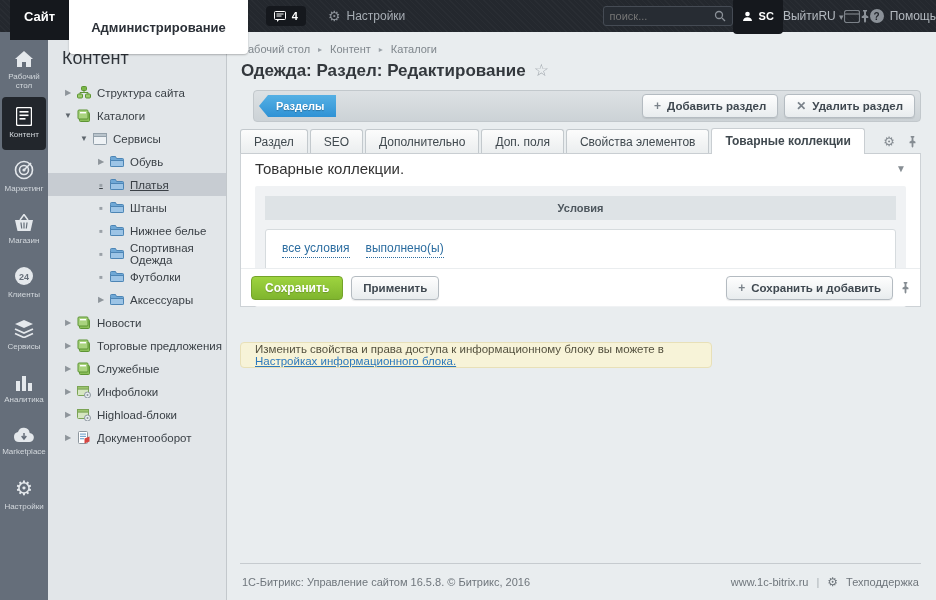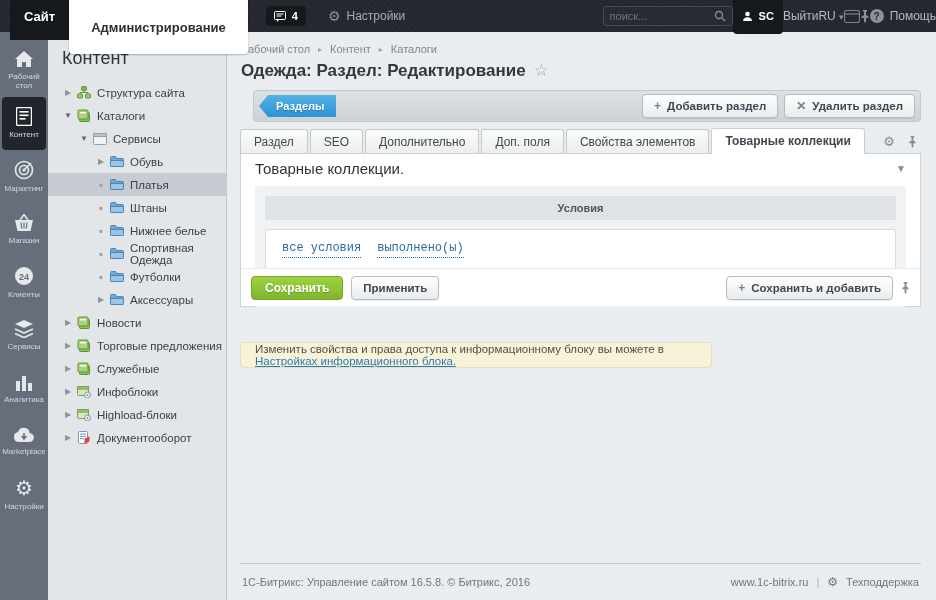--- a/index.html
+++ b/index.html
@@ -41,21 +41,21 @@
   .rail-item.active{background:#22262c;}
   .rail-item .lbl{font-size:8px;color:#d3d8dd;text-align:center;line-height:1.15;}
   .rail-item svg{display:block;}
   .rail-gear{font-size:20px;color:#e4e8ec;line-height:1;}
 
   
   .tree{position:absolute;left:48px;top:32px;width:179px;height:568px;background:#e2e6e9;
     border-right:1px solid #c3c8cc;z-index:30;}
   .tree-heading{font-size:18px;color:#2f343a;padding:16px 0 12px 14px;}
   .tree-item{display:flex;align-items:center;height:23px;font-size:11.5px;color:#3a4046;cursor:pointer;}
-  .tree-item.sel{background:#c7ccd2;}
+  .tree-item.sel{background:#c7ccd2;text-decoration:underline;}
   .tw{width:12px;text-align:center;flex:none;}
   .arr-r{font-size:8px;color:#8e959b;}
   .arr-d{font-size:8px;color:#5e666d;}
   .dot{font-size:6px;color:#9aa1a7;}
   .ti{width:16px;height:14px;flex:none;margin:0 5px 0 2px;display:flex;align-items:center;justify-content:center;}
   .lvl0{padding-left:14px;} .lvl1{padding-left:30px;} .lvl2{padding-left:47px;}
 
   
   .main{position:absolute;left:227px;top:32px;width:709px;height:568px;}
   .breadcrumb{position:absolute;left:14px;top:11px;display:flex;gap:8px;align-items:center;
@@ -91,21 +91,21 @@
   .panel{position:absolute;left:13px;right:15px;top:121px;height:154px;background:#fff;
     border:1px solid #cdd2d6;border-top-color:#c9ced2;}
   .section-header{height:30px;line-height:30px;padding:0 14px;font-size:15px;color:#333;position:relative;}
   .collapse-tri{position:absolute;right:14px;top:0;font-size:10px;color:#878e94;cursor:pointer;}
   .cond-wrap{margin:2px 14px 0;background:#f0f2f4;padding:10px;border-radius:2px;}
   .cond-header{height:24px;line-height:24px;background:#dee3e6;text-align:center;font-size:11px;
     font-weight:bold;color:#4d565d;}
   .cond-body{margin-top:9px;background:#fff;border:1px solid #d6dbde;border-radius:3px;padding:11px 16px;}
   .cond-row{display:flex;gap:16px;margin-bottom:11px;}
   .cond-row:last-child{margin-bottom:0;}
-  .dlink{font-size:12px;color:#2c6da0;border-bottom:1px dotted #2c6da0;cursor:pointer;line-height:1.3;font-family:Liberation Mono, monospace;}
+  .dlink{font-size:12px;color:#2c6da0;border-bottom:1px dotted #2c6da0;cursor:pointer;line-height:1.3;}
   .panel-footer{position:absolute;left:0;right:0;bottom:0;height:38px;border-top:1px solid #eaedef;
     display:flex;align-items:center;gap:8px;padding:0 10px;background:#fff;}
   .btn-save{height:24px;padding:0 13px;border:1px solid #74a32a;border-radius:4px;
     background:linear-gradient(#9ed43f,#7fb52e);color:#fff;font-size:12px;font-weight:bold;
     display:flex;align-items:center;cursor:pointer;text-shadow:0 1px 1px rgba(0,0,0,.2);}
   .spacer{flex:1;}
 
   .note{position:absolute;left:13px;top:310px;width:472px;background:#f7f3d8;border:1px solid #e8e0b8;
     border-radius:4px;padding:0 14px;font-size:11.5px;color:#54513f;}
   .note a{color:#2d79bd;text-decoration:underline;cursor:pointer;}

